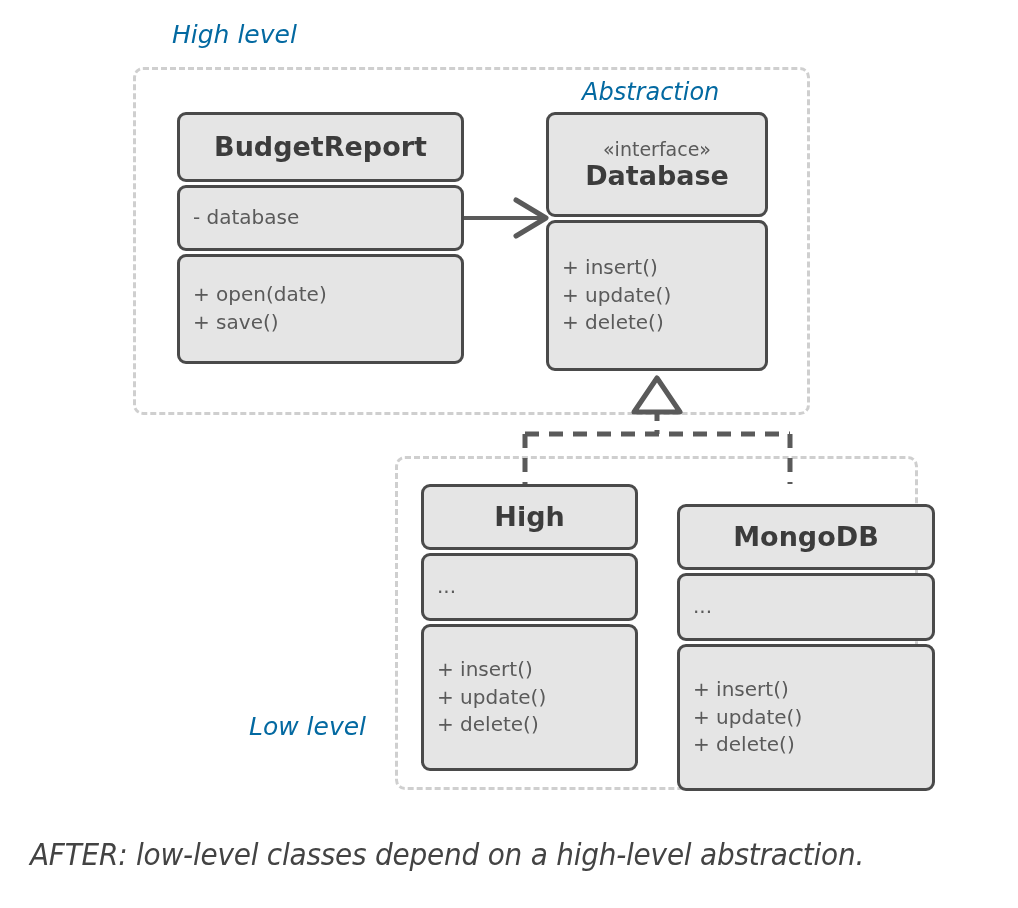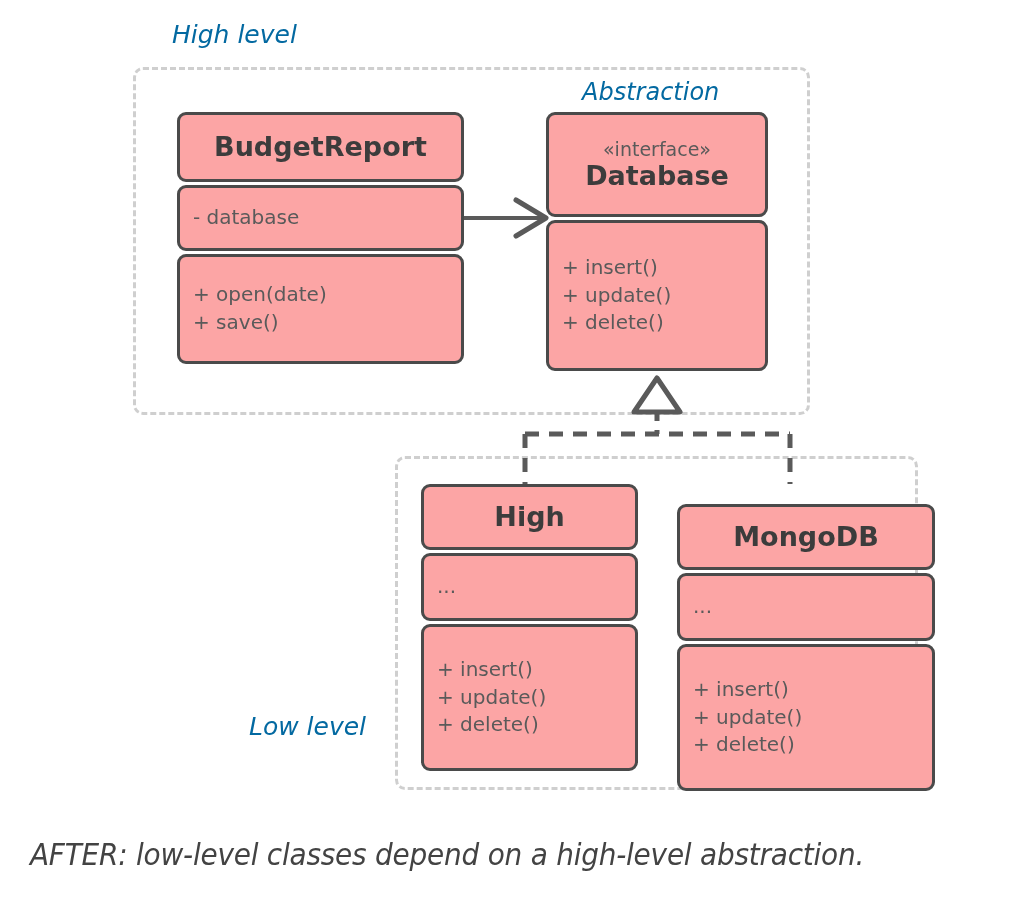--- a/index.html
+++ b/index.html
@@ -58,21 +58,21 @@
 
   
   .uml-class {
     position: absolute;
     display: flex;
     flex-direction: column;
     gap: 3px;
     box-sizing: border-box;
   }
   .compartment {
-    background: #fca5a5;
+    background: #e5e5e5;
     border: 3px solid #4a4a4a;
     border-radius: 9px;
     box-sizing: border-box;
     display: flex;
     flex-direction: column;
     justify-content: center;
   }
   .compartment.title {
     align-items: center;
     text-align: center;

